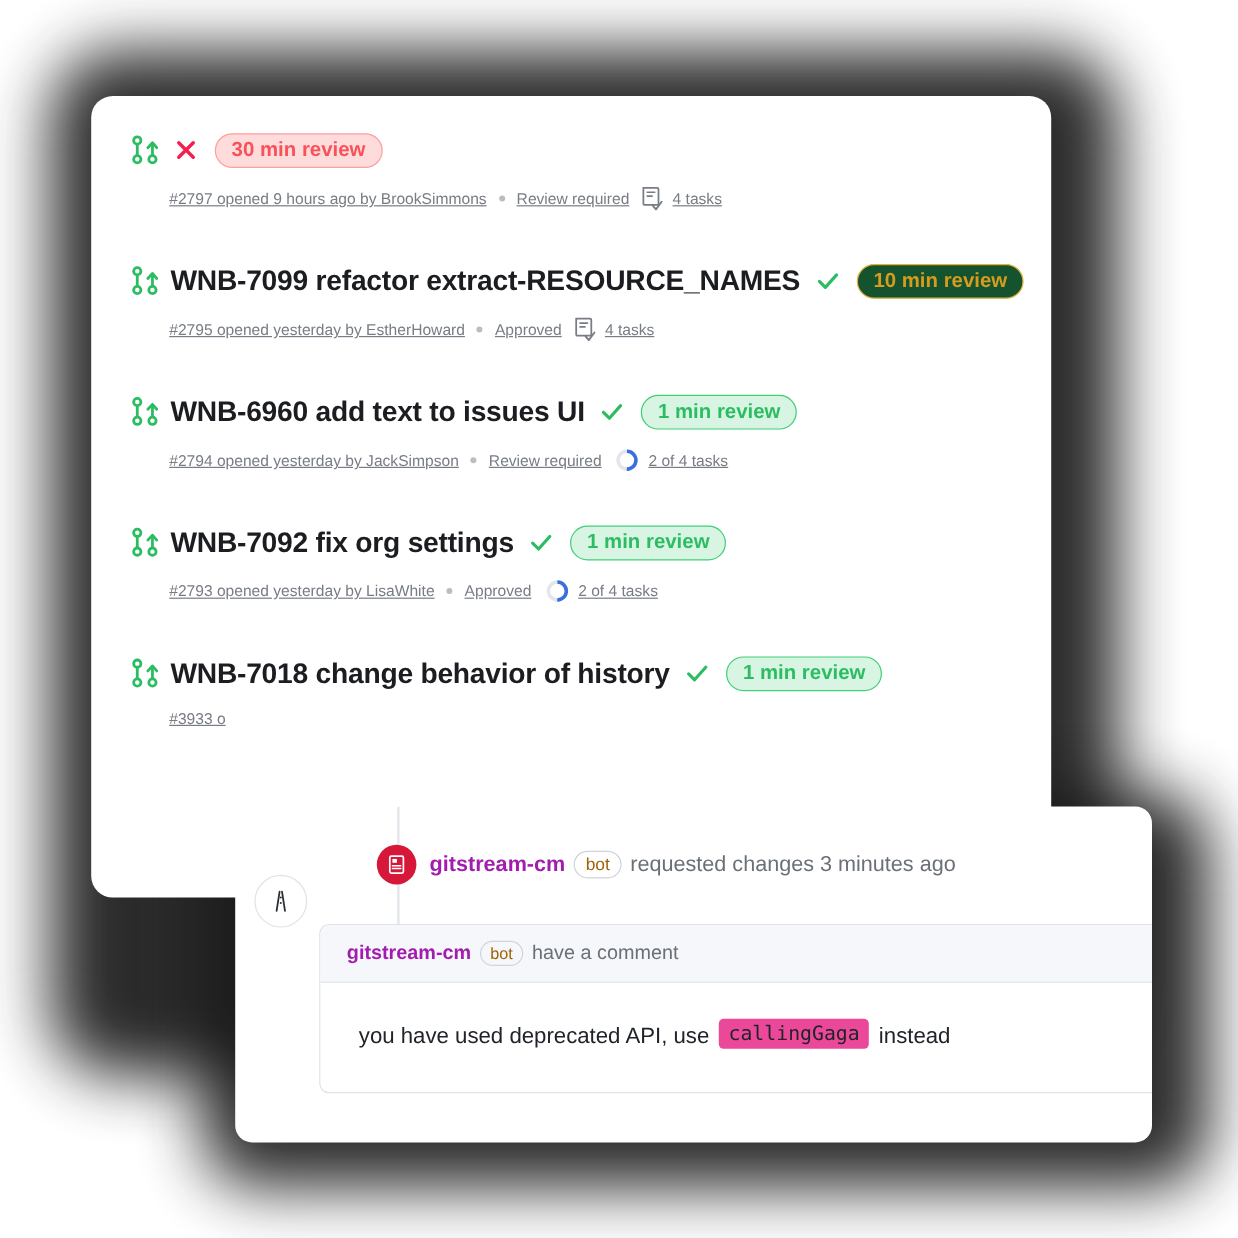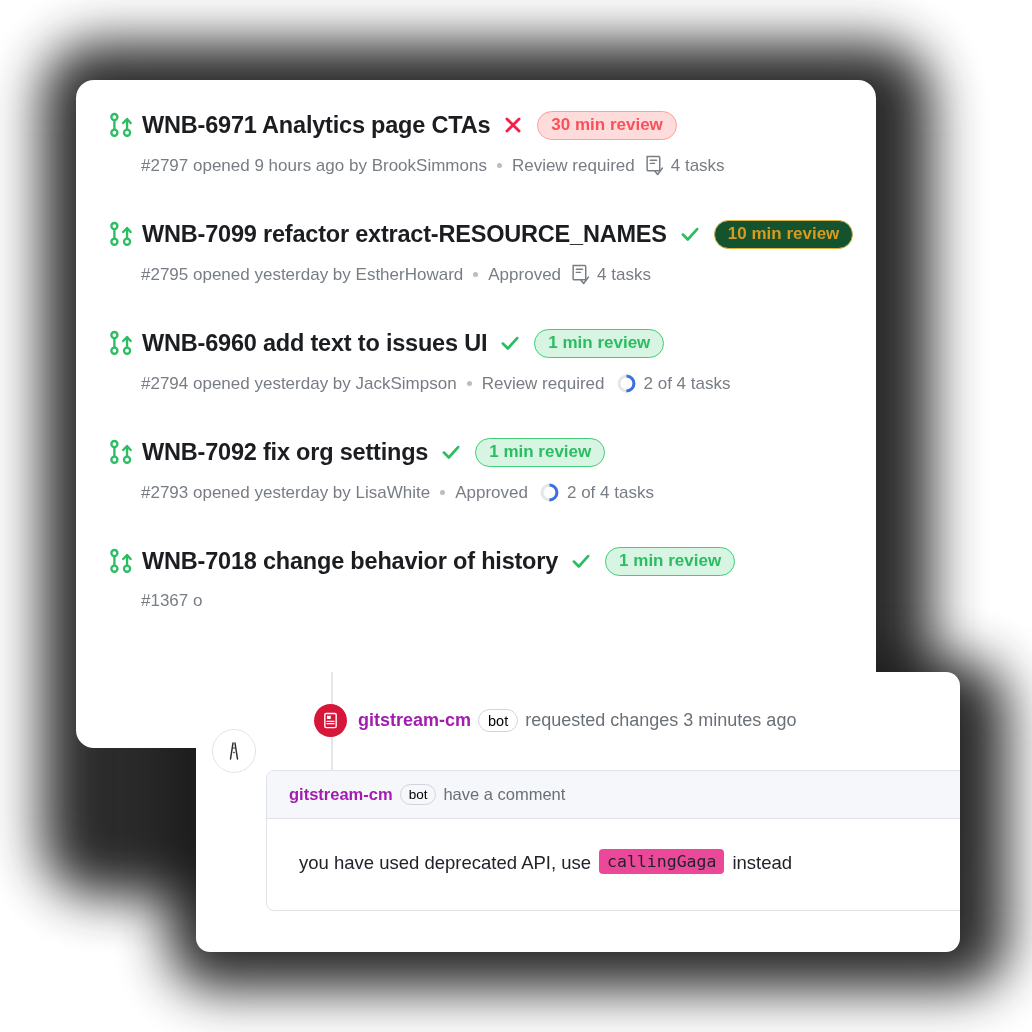--- a/index.html
+++ b/index.html
@@ -94,23 +94,24 @@
   .badge.red    { background:#ffdcdc; border:1.5px solid #ff9e9e; color:#f8515a; }
   .badge.amber  { background:#14532d; border:1.5px solid #e2b23b; color:#d79b1f; }
   .badge.green  { background:#d7f5e2; border:1.5px solid #40ce77; color:#2cbd63; }
 
   .pr-meta-line {
     display: flex;
     align-items: center;
     gap: 7px;
     margin-top: 13px;
     padding-left: 31px;
-    font-size: 17px;
+    font-size: 13px;
     color: #787d85;
     white-space: nowrap;
+    text-decoration: underline;
   }
   .meta-text { color:#787d85; }
   .meta-dot {
     width: 5px; height: 5px;
     border-radius: 50%;
     background: #b9bdc4;
     flex: 0 0 auto;
     margin: 0 3px;
   }
   .tasks-icon { width: 19px; height: 21px; flex:0 0 auto; margin-left:3px; }
@@ -181,21 +182,21 @@
   .user-name { font-weight: bold; color: #a21caf; }
   .bot-pill {
     display: inline-flex;
     align-items: center;
     justify-content: center;
     height: 23px;
     padding: 0 9px;
     border: 1.2px solid #cfd4da;
     border-radius: 12px;
     font-size: 14.5px;
-    color: #000000;
+    color: #a16207;
     font-weight: normal;
   }
 
   .comment-box {
     position: absolute;
     left: 70px; top: 98px;
     width: 760px;
     border: 1px solid #dfe3e8;
     border-radius: 8px;
     background: #ffffff;
@@ -246,21 +247,20 @@
       <div class="pr-row">
         <div class="pr-title-line">
           <svg class="pr-icon" viewBox="0 0 16 18">
             <circle cx="3.2" cy="3.2" r="2.2" fill="none" stroke="#2cbd63" stroke-width="1.7"></circle>
             <circle cx="3.2" cy="14.6" r="2.2" fill="none" stroke="#2cbd63" stroke-width="1.7"></circle>
             <circle cx="12.4" cy="14.6" r="2.2" fill="none" stroke="#2cbd63" stroke-width="1.7"></circle>
             <path d="M3.2 5.6 V12.2" stroke="#2cbd63" stroke-width="1.7" fill="none"></path>
             <path d="M12.4 12.2 V5.2" stroke="#2cbd63" stroke-width="1.7" fill="none"></path>
             <path d="M9.6 7.6 L12.4 4.6 L15 7.6" stroke="#2cbd63" stroke-width="1.7" fill="none" stroke-linecap="round" stroke-linejoin="round"></path>
           </svg>
-          <span class="pr-title">WNB-6971 Analytics page CTAs</span>
           <svg class="status-mark" viewBox="0 0 20 20">
             <path d="M4.5 4.5 L15.5 15.5 M15.5 4.5 L4.5 15.5" stroke="#f4204b" stroke-width="2.6" stroke-linecap="round"></path>
           </svg>
           <span class="badge red">30 min review</span>
         </div>
         <div class="pr-meta-line">
           <span class="meta-text">#2797 opened 9 hours ago by BrookSimmons</span>
           <span class="meta-dot"></span>
           <span class="meta-text">Review required</span>
           <svg class="tasks-icon" viewBox="0 0 18 20">
@@ -367,21 +367,21 @@
             <path d="M12.4 12.2 V5.2" stroke="#2cbd63" stroke-width="1.7" fill="none"></path>
             <path d="M9.6 7.6 L12.4 4.6 L15 7.6" stroke="#2cbd63" stroke-width="1.7" fill="none" stroke-linecap="round" stroke-linejoin="round"></path>
           </svg>
           <span class="pr-title">WNB-7018 change behavior of history</span>
           <svg class="status-mark" viewBox="0 0 20 20">
             <path d="M3.5 10.5 L8 15 L16.5 5.5" stroke="#2cbd63" stroke-width="2.4" fill="none" stroke-linecap="round" stroke-linejoin="round"></path>
           </svg>
           <span class="badge green">1 min review</span>
         </div>
         <div class="pr-meta-line">
-          <span class="meta-text">#1367 o</span>
+          <span class="meta-text">#3933 o</span>
         </div>
       </div>
 
     </div>
   </div>
 
   <div id="comment-card">
     <div id="comment-inner">
 
       <div class="timeline-rail"></div>

